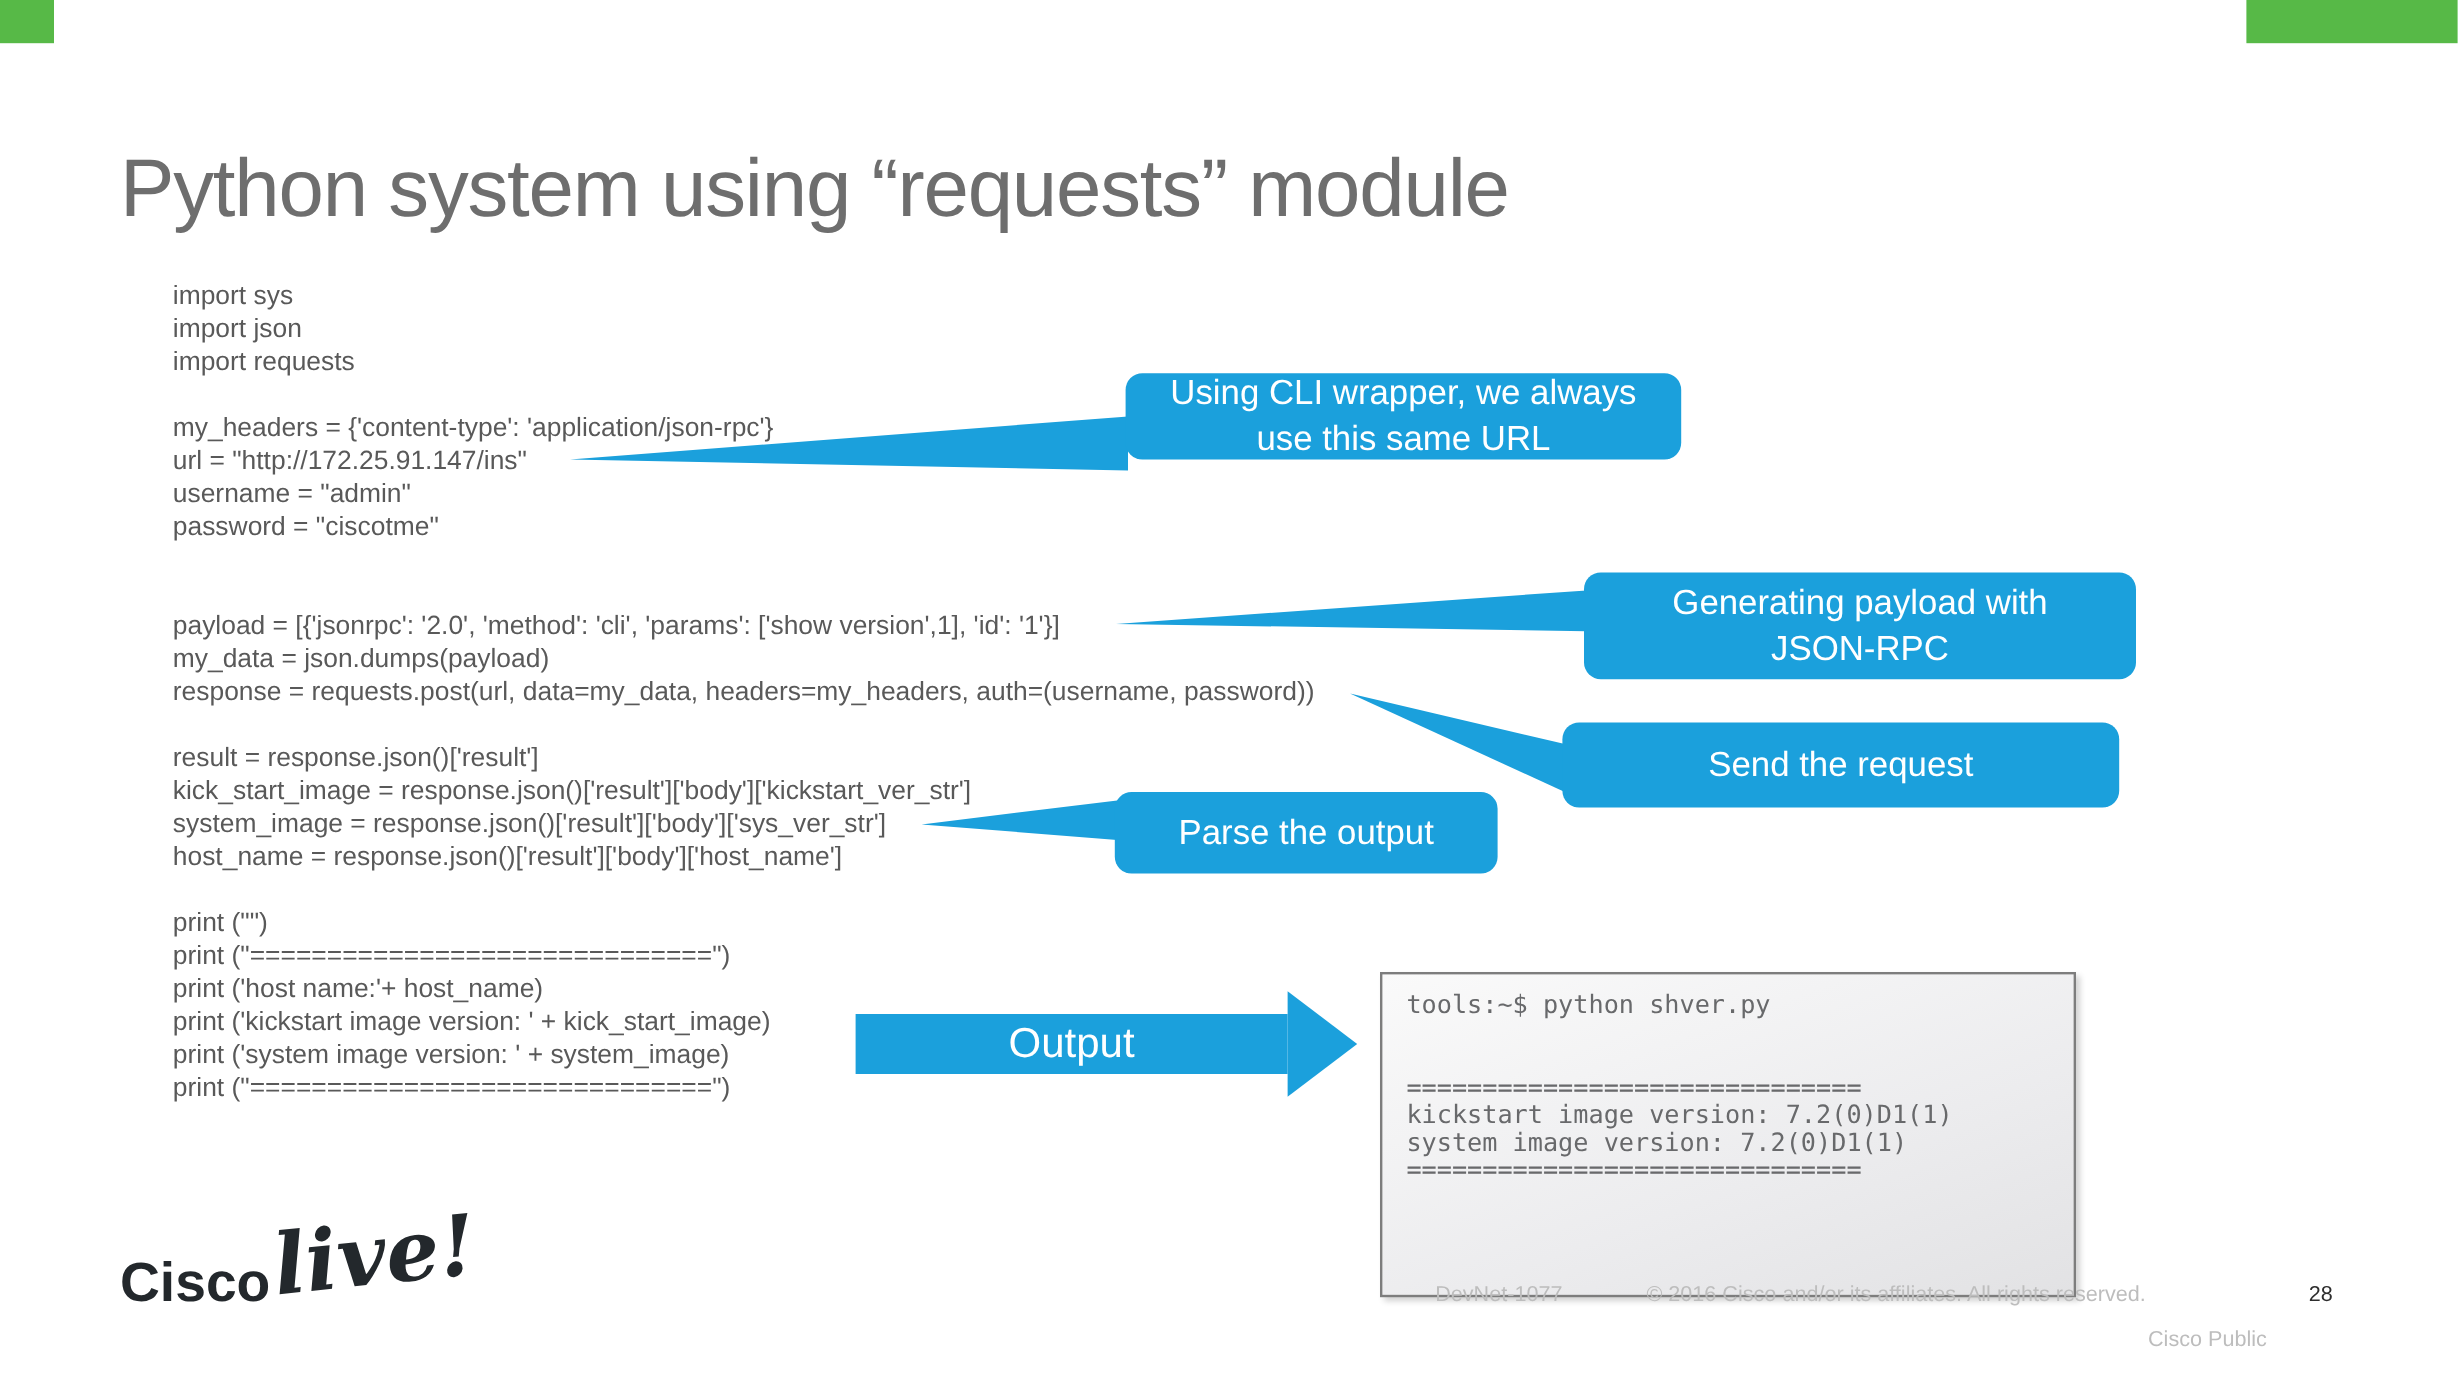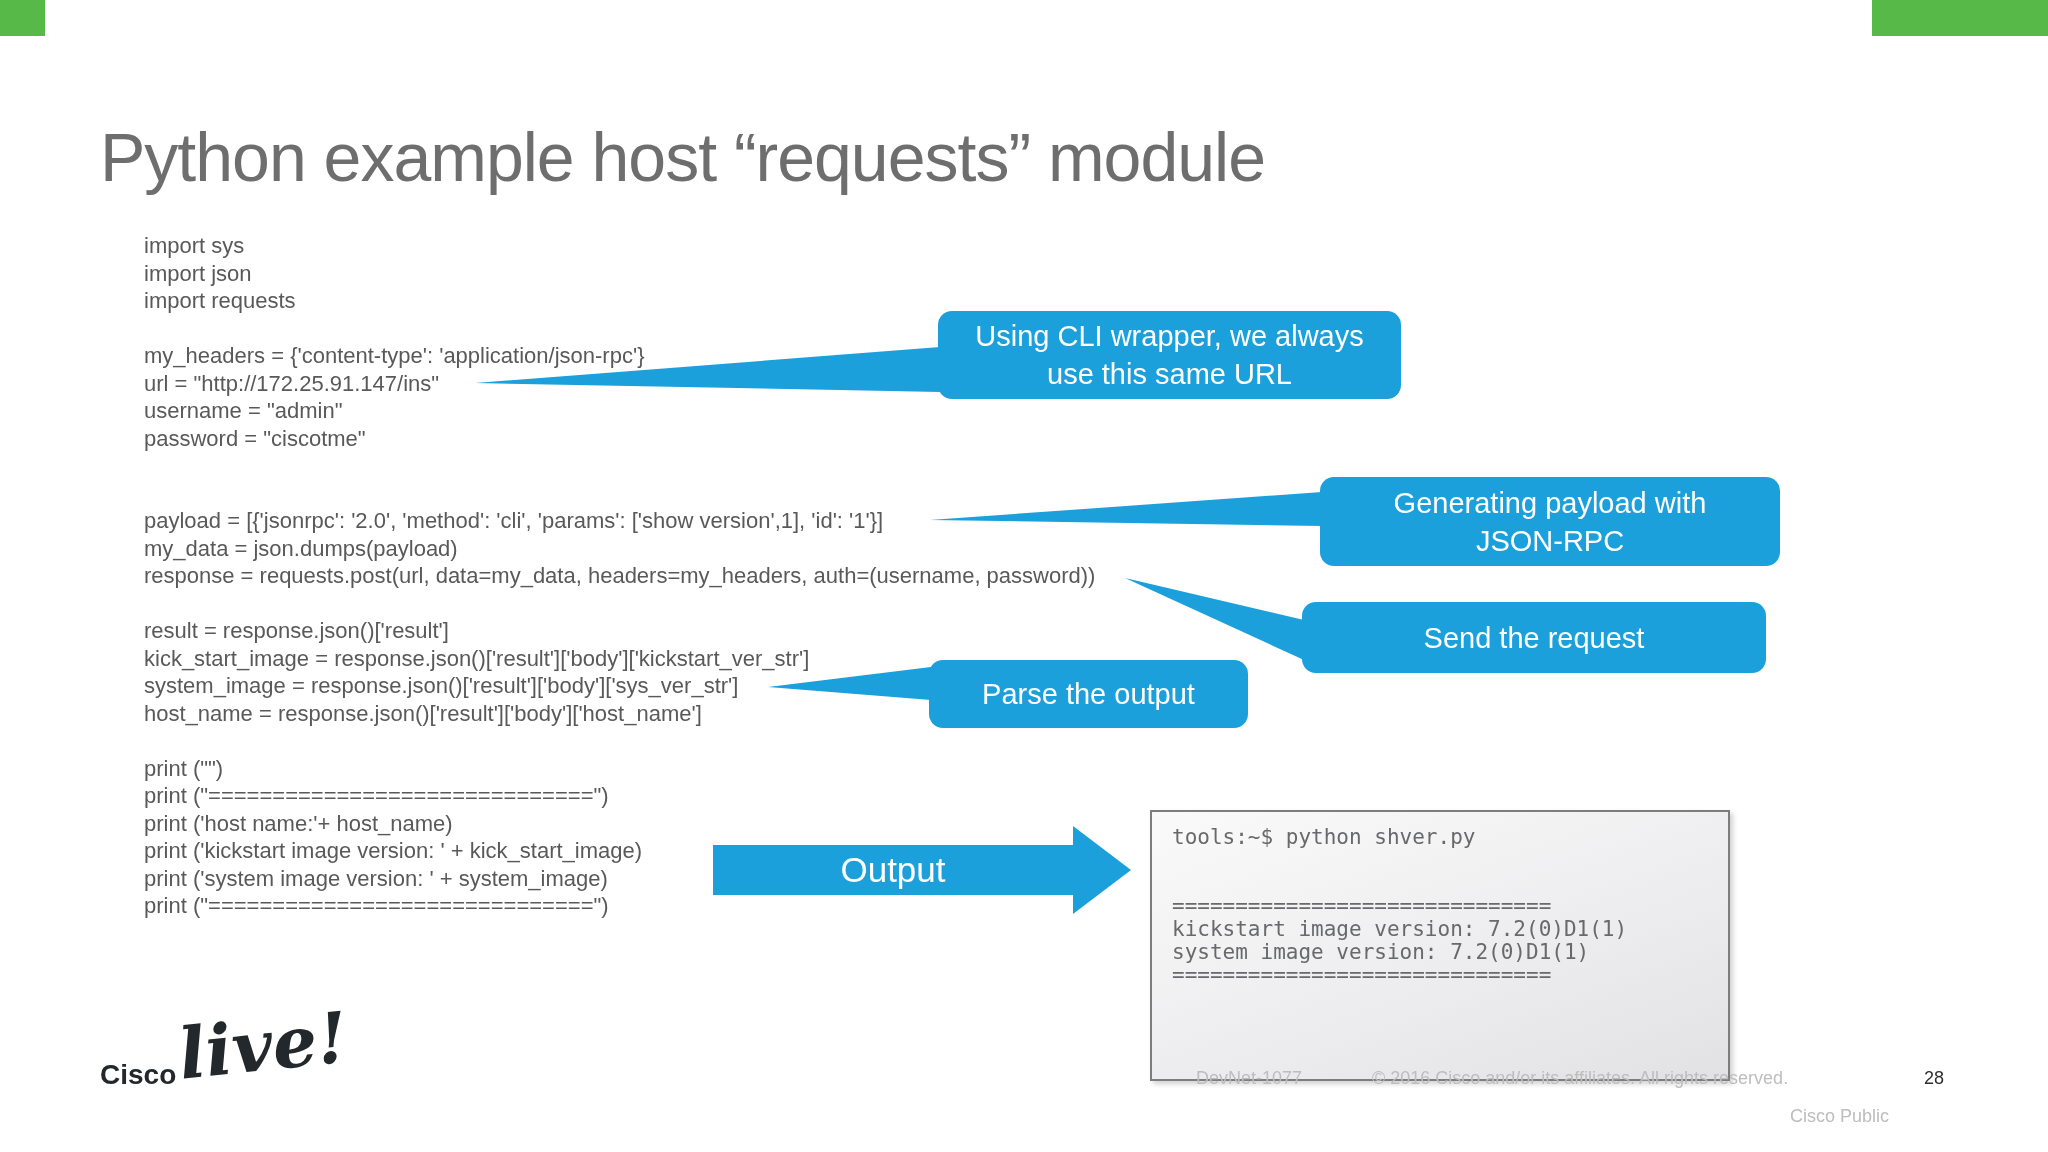--- a/index.html
+++ b/index.html
@@ -16,58 +16,58 @@
   .code{position:absolute;left:144px;top:232px;
     font-size:22px;line-height:27.5px;color:#595959;white-space:pre;}
   .code .ln{height:27.5px;}
 
   svg.connectors{position:absolute;left:0;top:0;pointer-events:none;}
   svg.connectors polygon{fill:#1BA0DC;}
 
   .callout{position:absolute;background:#1BA0DC;color:#ffffff;border-radius:14px;
     display:flex;align-items:center;justify-content:center;text-align:center;
     font-size:29px;line-height:38px;}
-  .callout.c1{left:938px;top:311px;width:463px;height:88px;padding:0 30px;box-sizing:border-box;}
+  .callout.c1{left:938px;top:311px;width:463px;height:72px;padding:0 30px;box-sizing:border-box;}
   .callout.c2{left:1320px;top:477px;width:460px;height:89px;padding:0 40px;box-sizing:border-box;}
   .callout.c3{left:1302px;top:602px;width:464px;height:71px;}
   .callout.c4{left:929px;top:660px;width:319px;height:68px;}
 
   .arrow-body{position:absolute;left:713px;top:845px;width:360px;height:50px;background:#1BA0DC;
     display:flex;align-items:center;justify-content:center;color:#ffffff;font-size:35px;text-align:right;}
   .arrow-head{position:absolute;left:1073px;top:826px;width:0;height:0;
     border-top:44px solid transparent;border-bottom:44px solid transparent;
     border-left:58px solid #1BA0DC;}
 
   .terminal{position:absolute;left:1150px;top:810px;width:580px;height:271px;box-sizing:border-box;
     background:linear-gradient(160deg,#fafafa 0%,#ececee 60%,#e2e2e4 100%);
     border:2px solid #7d7d7d;box-shadow:3px 3px 5px rgba(0,0,0,0.18);
     padding:14px 20px;font-family:"DejaVu Sans Mono",monospace;font-size:21px;
     line-height:23px;color:#68696b;white-space:pre;overflow:hidden;}
   .terminal .ln{height:23px;}
 
   .logo{position:absolute;left:100px;top:1018px;white-space:nowrap;}
-  .logo .cisco{font-size:28px;font-weight:700;color:#23282c;letter-spacing:0px;
+  .logo .cisco{font-size:46px;font-weight:700;color:#23282c;letter-spacing:0px;
     vertical-align:baseline;}
   .logo .live{display:inline-block;font-family:"DejaVu Serif",serif;font-style:italic;
     font-weight:700;font-size:70px;color:#23282c;margin-left:4px;
     transform:rotate(-6deg) translateY(-14px);}
 
   .footer-text{position:absolute;top:1068px;font-size:18px;color:#bdbdbd;white-space:nowrap;}
   .footer-session{left:1196px;}
   .footer-copyright{left:1372px;}
   .footer-classification{left:1790px;margin-top:38px;}
   .footer-page{left:1924px;color:#2e2e2e;}
 </style>
 </head>
 <body>
 
 <div class="green-accent left"></div>
 <div class="green-accent right"></div>
 
-<h1 class="slide-title">Python example host “requests” module</h1>
+<h1 class="slide-title">Python system using “requests” module</h1>
 
 <div class="code"><div class="ln">import sys</div><div class="ln">import json</div><div class="ln">import requests</div><div class="ln">&nbsp;</div><div class="ln">my_headers = {'content-type': 'application/json-rpc'}</div><div class="ln">url = "http://172.25.91.147/ins"</div><div class="ln">username = "admin"</div><div class="ln">password = "ciscotme"</div><div class="ln">&nbsp;</div><div class="ln">&nbsp;</div><div class="ln">payload = [{'jsonrpc': '2.0', 'method': 'cli', 'params': ['show version',1], 'id': '1'}]</div><div class="ln">my_data = json.dumps(payload)</div><div class="ln">response = requests.post(url, data=my_data, headers=my_headers, auth=(username, password))</div><div class="ln">&nbsp;</div><div class="ln">result = response.json()['result']</div><div class="ln">kick_start_image = response.json()['result']['body']['kickstart_ver_str']</div><div class="ln">system_image = response.json()['result']['body']['sys_ver_str']</div><div class="ln">host_name = response.json()['result']['body']['host_name']</div><div class="ln">&nbsp;</div><div class="ln">print ("")</div><div class="ln">print ("==============================")</div><div class="ln">print ('host name:'+ host_name)</div><div class="ln">print ('kickstart image version: ' + kick_start_image)</div><div class="ln">print ('system image version: ' + system_image)</div><div class="ln">print ("==============================")</div></div>
 
 <svg class="connectors" width="2048" height="1152" viewBox="0 0 2048 1152">
   <polygon points="475,383 940,347 940,392"></polygon>
   <polygon points="930,520 1322,492 1322,526"></polygon>
   <polygon points="1125,578 1304,620 1304,660"></polygon>
   <polygon points="768,687 931,667 931,700"></polygon>
 </svg>
 

